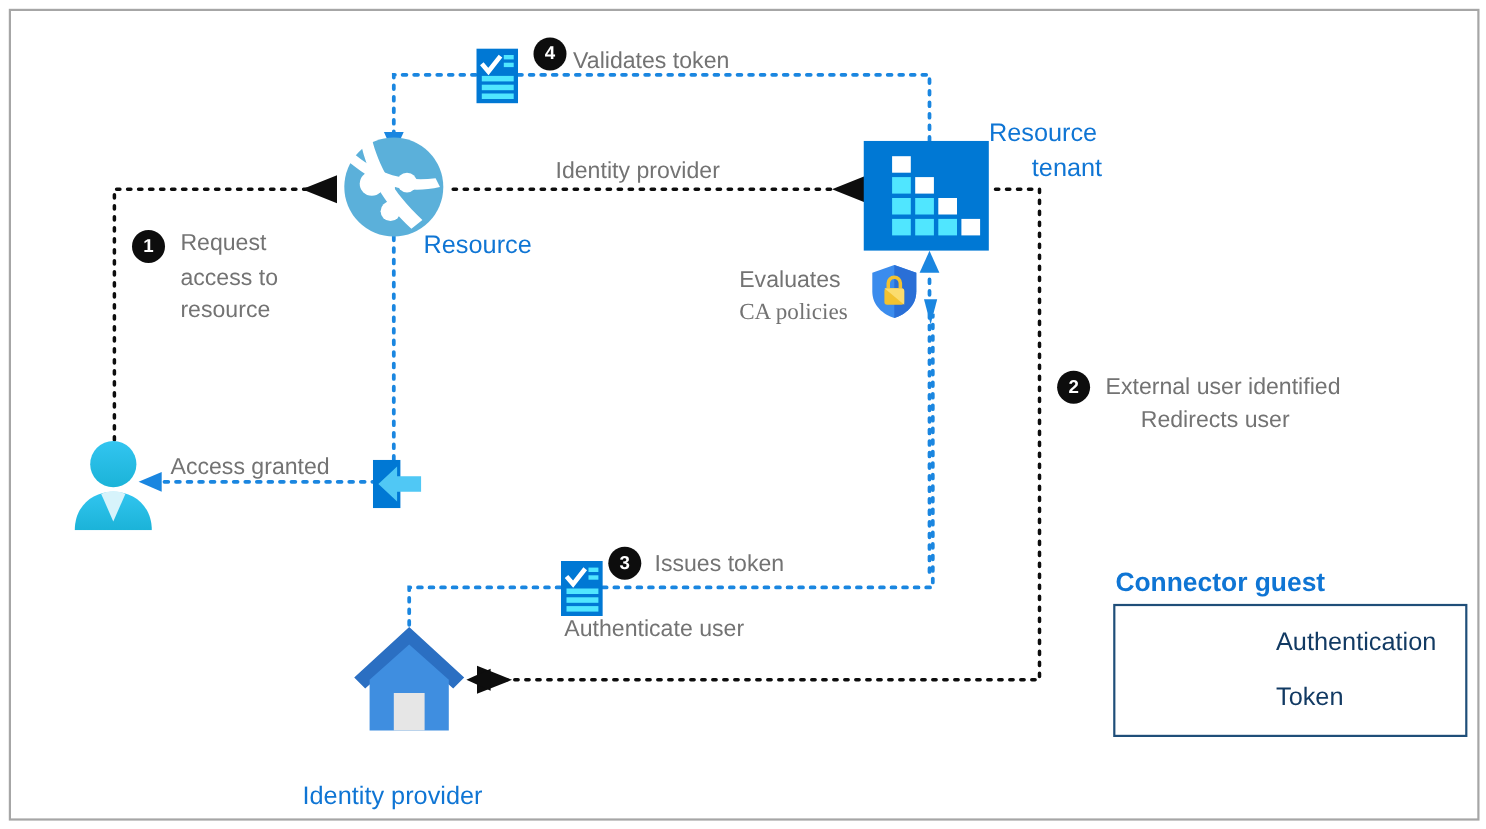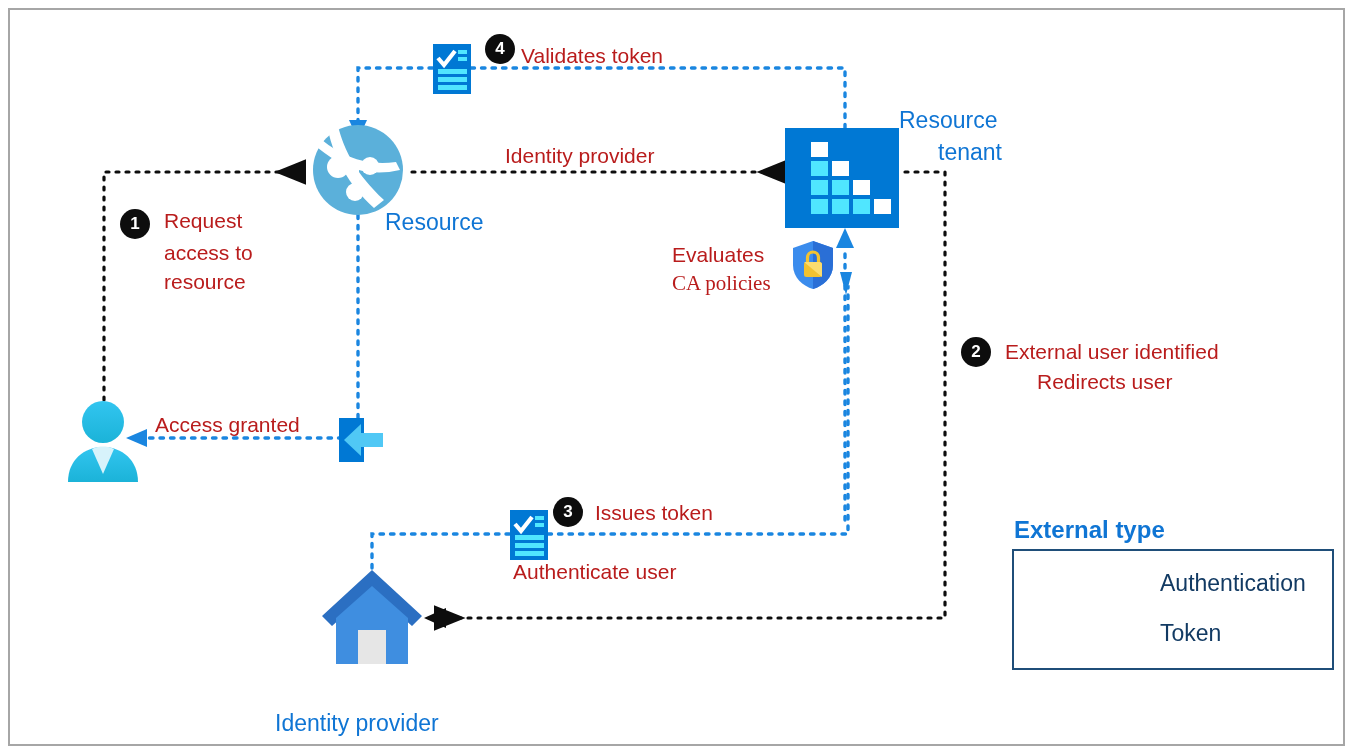--- a/index.html
+++ b/index.html
@@ -1,20 +1,20 @@
 <!DOCTYPE html>
 <html><head>
 <meta charset="utf-8">
 <style>
   html,body{margin:0;padding:0;background:#ffffff;}
   body{font-family:"Liberation Sans",sans-serif;}
   #stage{position:relative;width:1351px;height:754px;background:#fff;overflow:hidden;}
   #frame{position:absolute;left:8px;top:8px;width:1337px;height:738px;border:2px solid #a6a6a6;box-sizing:border-box;}
   svg#wires{position:absolute;left:0;top:0;width:1351px;height:754px;}
-  .lbl{position:absolute;color:#b91c1c;font-size:21px;line-height:27px;white-space:pre;}
+  .lbl{position:absolute;color:#737373;font-size:21px;line-height:27px;white-space:pre;}
   .blbl{position:absolute;color:#0f75d4;font-size:23px;line-height:28px;white-space:pre;}
   .badge{position:absolute;width:30px;height:30px;border-radius:50%;background:#0d0d0d;color:#fff;
          font-size:17px;font-weight:bold;display:flex;align-items:center;justify-content:center;}
   .icn{position:absolute;}
   
   .person{position:absolute;}
   
   #legend-title{position:absolute;left:1014px;top:516px;color:#0f75d4;font-size:24px;font-weight:bold;}
   #legend-box{position:absolute;left:1012px;top:549px;width:322px;height:121px;border:2px solid #1f4e79;background:#fff;box-sizing:border-box;}
   .legtext{position:absolute;left:148px;top:-4px;color:#123a63;font-size:23px;white-space:pre;}
@@ -198,18 +198,18 @@
   <div class="lbl" style="left:521px;top:42px;">Validates token</div>
 
   <div class="lbl" style="left:505px;top:142px;">Identity provider</div>
 
   <div class="lbl" style="left:672px;top:241px;">Evaluates</div>
   <div class="lbl" style="left:672px;top:270px;font-family:Liberation Serif, serif;">CA policies</div>
 
   <div class="lbl" style="left:155px;top:411px;">Access granted</div>
   <div class="lbl" style="left:497px;top:558px;margin-left:16px;">Authenticate user</div>
 
-  <div id="legend-title">External type</div>
+  <div id="legend-title">Connector guest</div>
   <div id="legend-box"></div>
   <div class="legtext" style="left:1160px;top:570px;">Authentication</div>
   <div class="legtext" style="left:1160px;top:620px;">Token</div>
 
 </div>
 
 </body></html>

